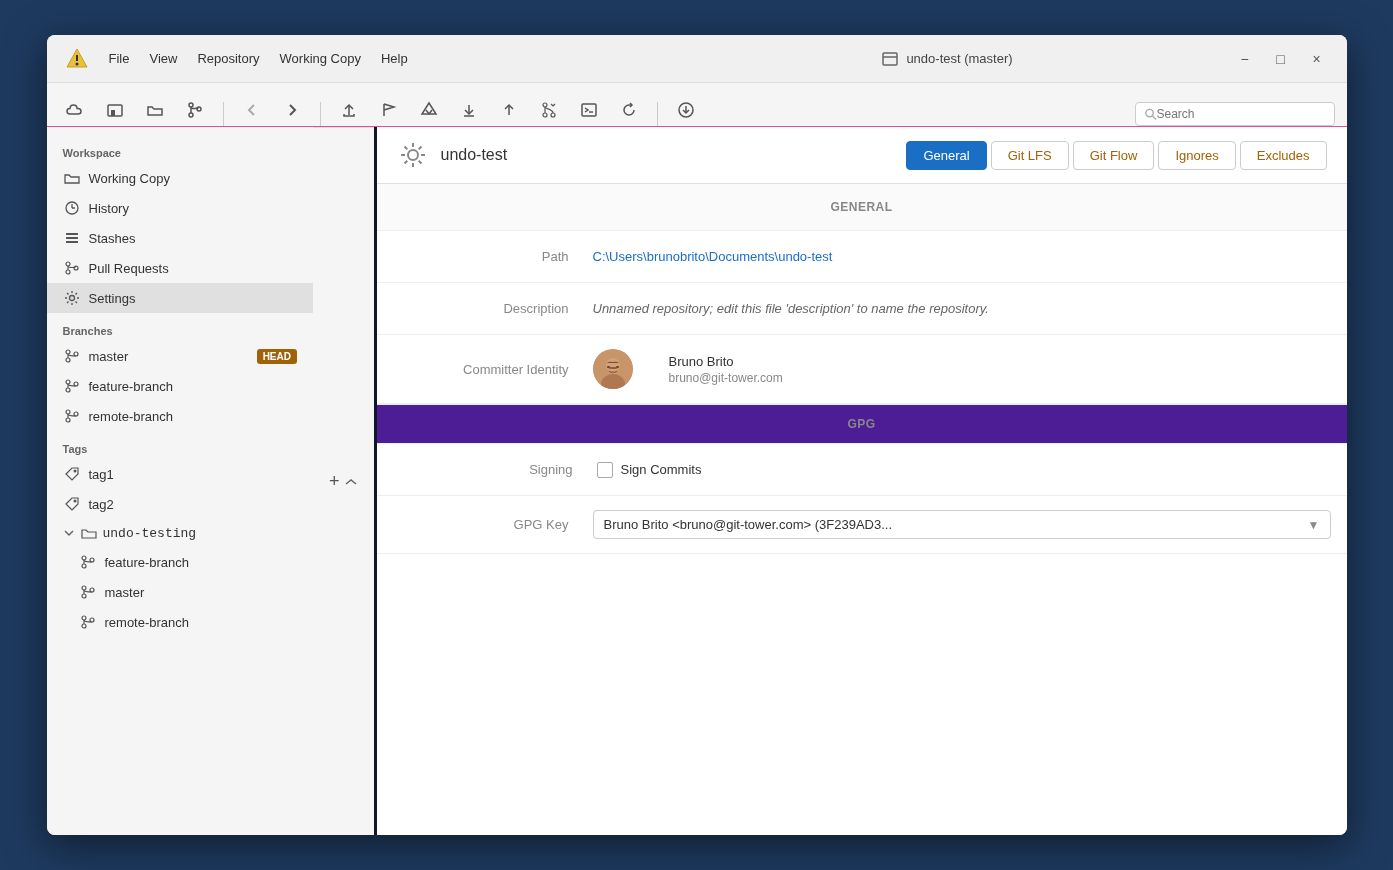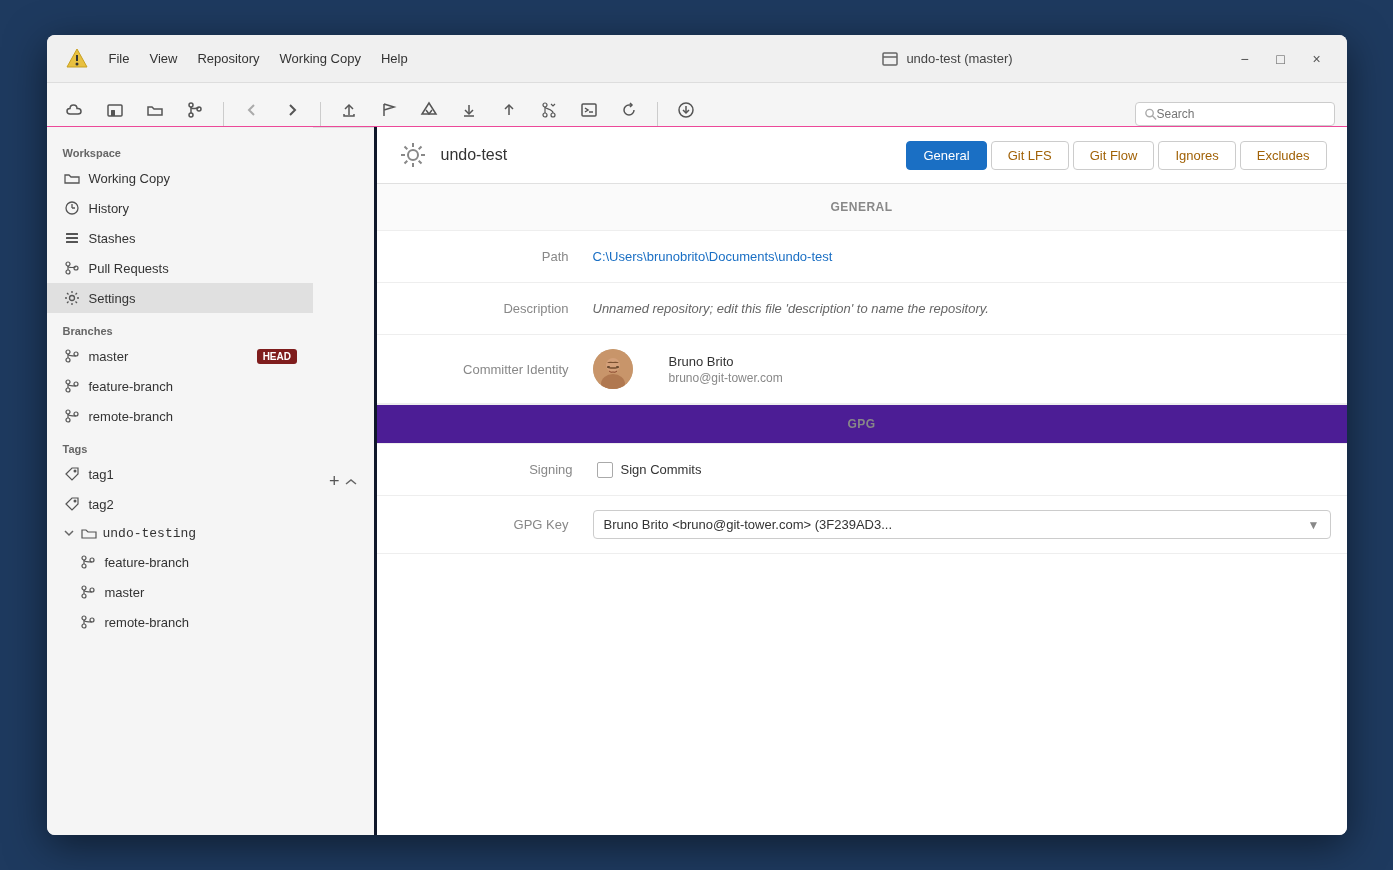--- a/index.html
+++ b/index.html
@@ -169,21 +169,21 @@
       width: 18px;
       height: 18px;
       display: flex;
       align-items: center;
       justify-content: center;
       font-size: 14px;
       flex-shrink: 0;
     }
     .sidebar-item-label { flex: 1; }
     .head-badge {
-      background: #7f1d1d;
+      background: #a16207;
       color: white;
       font-size: 10px;
       padding: 2px 6px;
       border-radius: 3px;
       font-weight: 600;
     }
     .sidebar-remote-item {
       display: flex;
       align-items: center;
       padding: 6px 16px 6px 32px;

